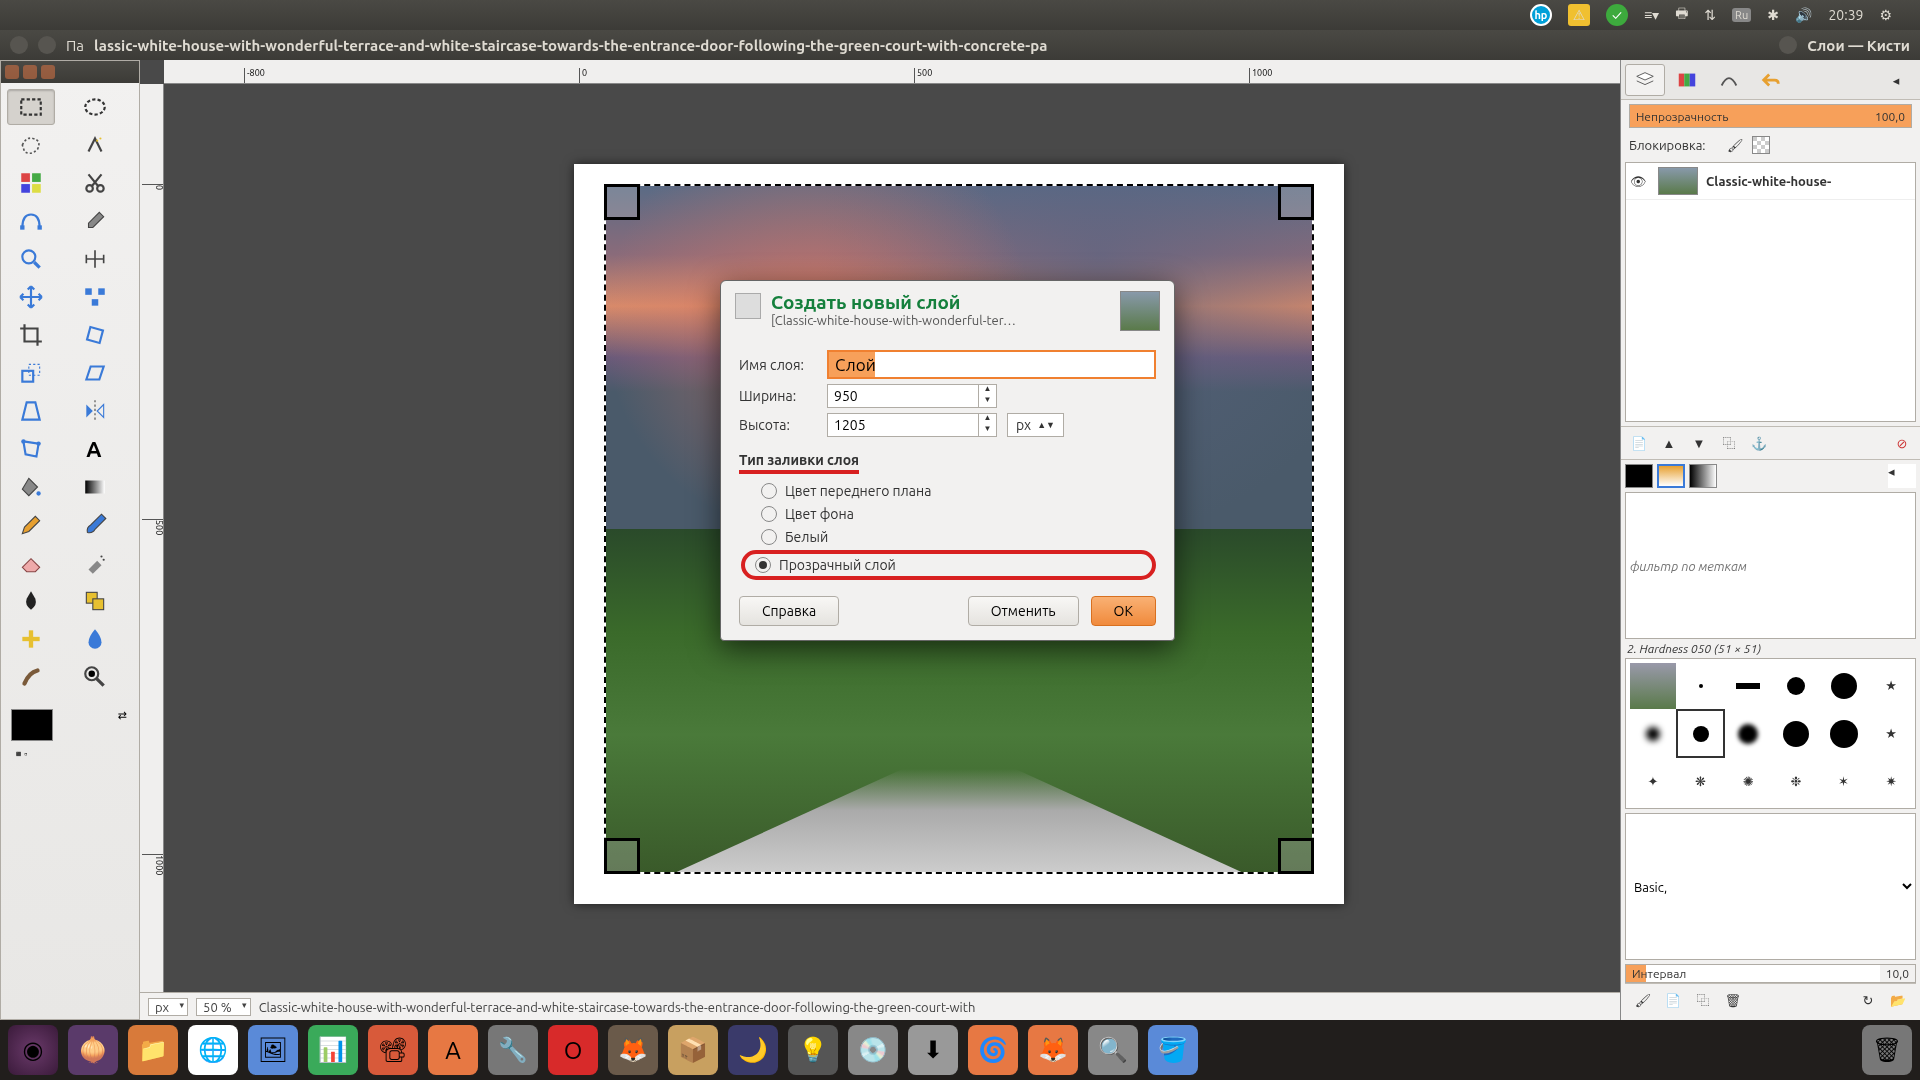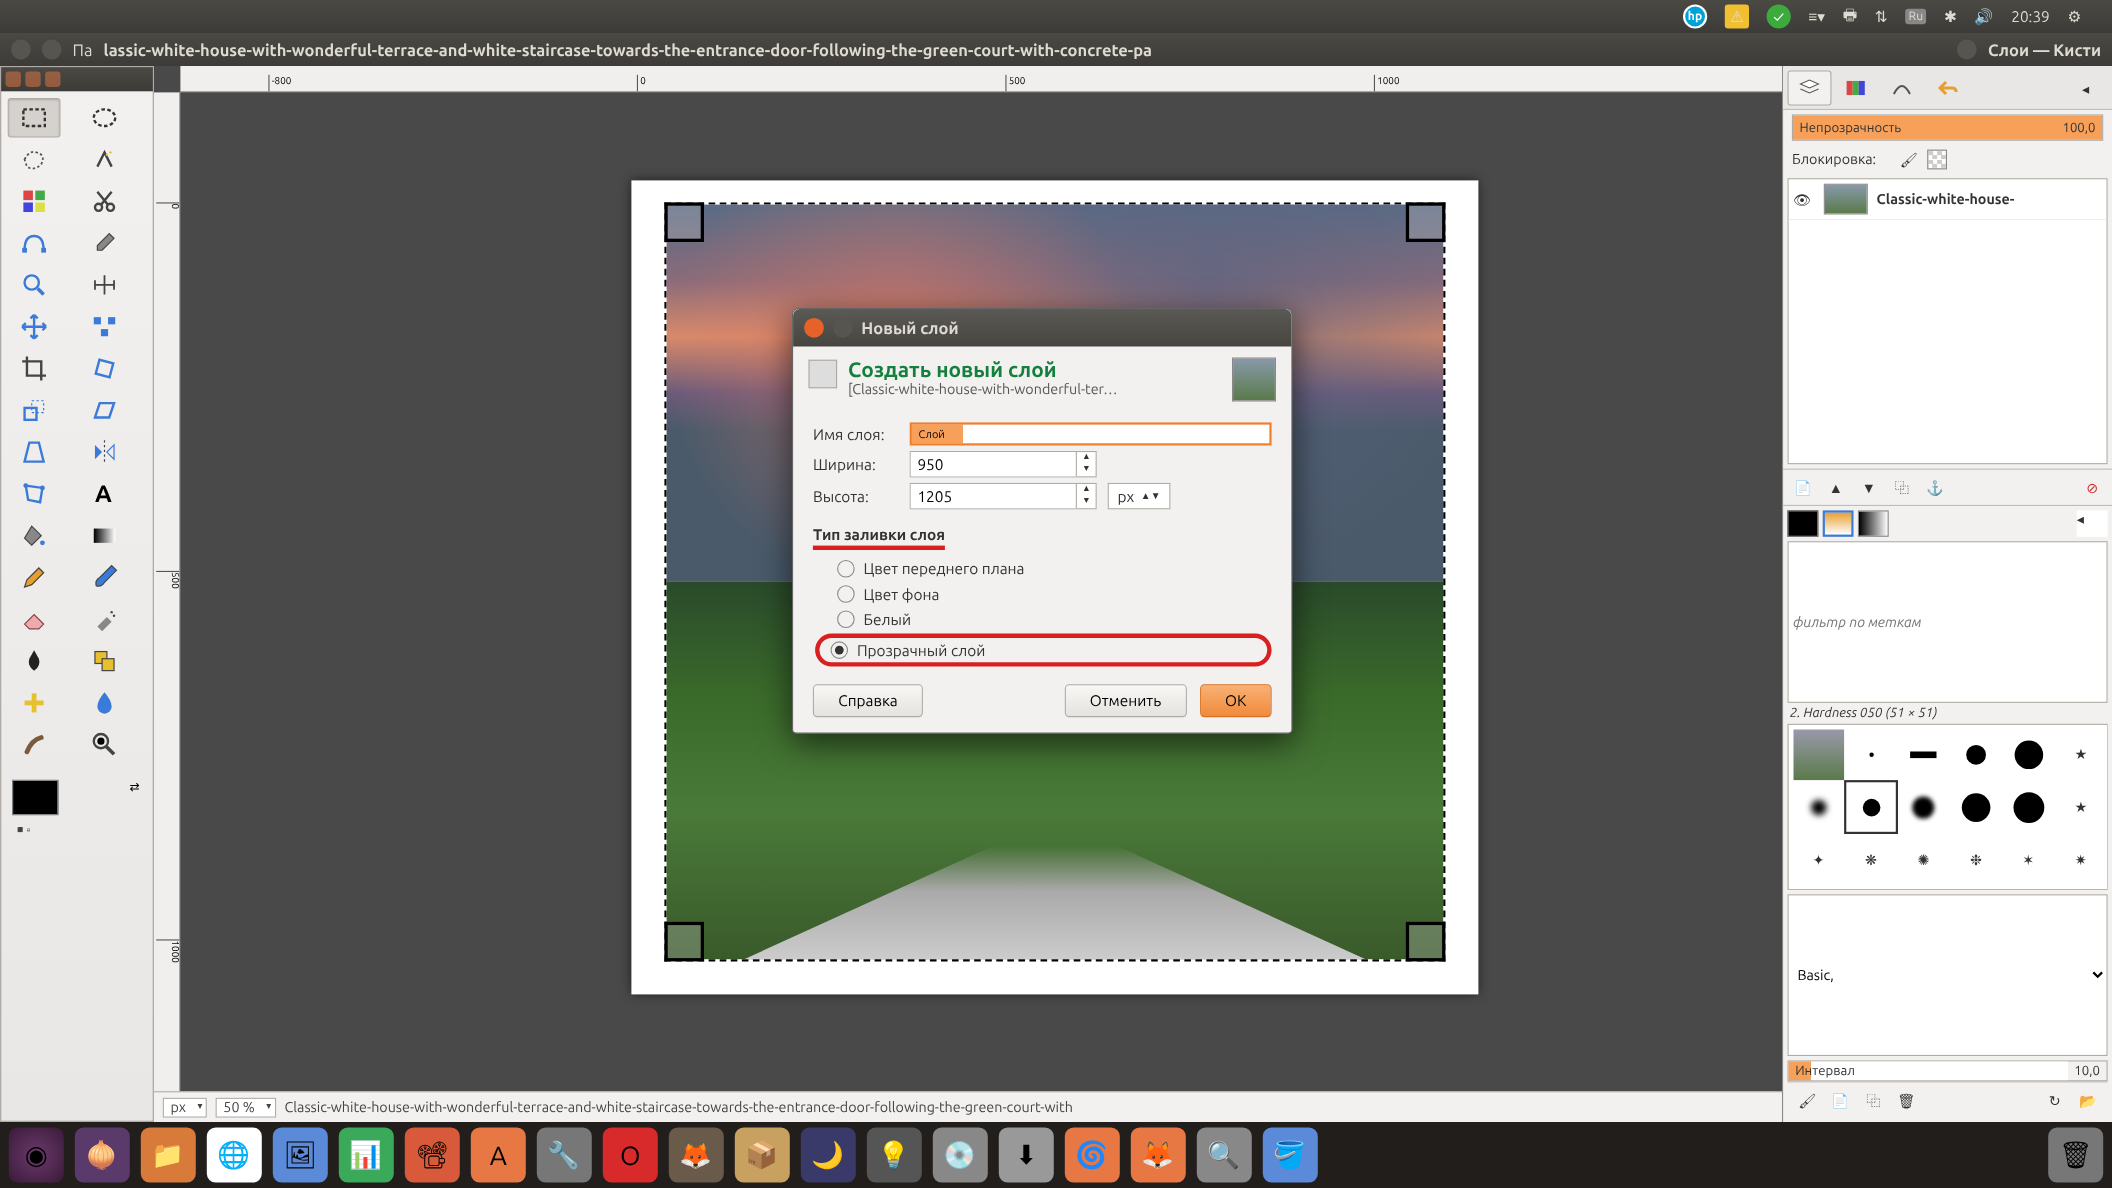--- a/index.html
+++ b/index.html
@@ -81,21 +81,21 @@
 .dlg-title { height: 34px; background: linear-gradient(#5a5955, #46453f); border-radius: 6px 6px 0 0; display: flex; align-items: center; padding: 0 10px; gap: 8px; color: #dfdbd2; font-weight: bold; font-size: 15px; }
 .dlg-title .cb { width: 18px; height: 18px; border-radius: 50%; }
 .dlg-hdr { display: flex; padding: 10px 14px 8px; gap: 10px; align-items: flex-start; border-bottom: none; }
 .dlg-hdr .ico { width: 26px; height: 26px; background: #ddd; border: 1px solid #aaa; margin-top:2px; }
 .dlg-hdr .t1 { font-size: 19px; font-weight: bold; color: #15803d; }
 .dlg-hdr .t2 { font-size: 13px; color: #555; }
 .dlg-hdr .prev { width: 40px; height: 40px; background: linear-gradient(#8899aa, #5a7a4a); border: 1px solid #888; }
 .dlg-body { padding: 6px 18px 14px; }
 .dlg-row { display: flex; align-items: center; margin: 5px 0; gap: 10px; }
 .dlg-row label { min-width: 78px; }
-.dlg-row input[type=text] { flex: 1; border: 2px solid #f08030; padding: 3px 6px; background: #fff; font-size: 10px; }
+.dlg-row input[type=text] { flex: 1; border: 2px solid #f08030; padding: 3px 6px; background: #fff; font-size: 17px; }
 .spin { display: flex; border: 1px solid #b0aca5; background: #fff; }
 .spin input { border: none; width: 150px; padding: 3px 6px; font-size: 14px; outline:none; }
 .spin .arrows { width: 18px; display: flex; flex-direction: column; border-left: 1px solid #b0aca5; }
 .spin .arrows span { flex: 1; font-size: 8px; text-align: center; line-height: 1; cursor: pointer; }
 .unit { border: 1px solid #b0aca5; padding: 3px 8px; background: #fff; display: flex; align-items: center; gap: 6px; }
 .section-hdr { font-weight: bold; margin: 10px 0 4px; border-bottom: 4px solid #d82020; display: inline-block; padding-bottom: 2px; }
 .radio-row { display: flex; align-items: center; gap: 8px; margin: 3px 0 3px 18px; padding: 2px 4px; }
 .radio-row.hl { border: 4px solid #d82020; border-radius: 18px; margin-left: 2px; padding: 3px 14px 3px 10px; }
 .radio { width: 16px; height: 16px; border: 1px solid #888; border-radius: 50%; display: flex; align-items: center; justify-content: center; }
 .radio.on::after { content: ''; width: 8px; height: 8px; background: #333; border-radius: 50%; }
@@ -506,25 +506,20 @@
   </div>
 </div>
 
 <div class="actual-status">
   <span class="combo">px</span>
   <span class="combo">50 %</span>
   <span>Classic-white-house-with-wonderful-terrace-and-white-staircase-towards-the-entrance-door-following-the-green-court-with</span>
 </div>
 
 <div class="dialog" style="left:720px; top:280px; width:455px;">
-  <div class="dlg-title">
-    <span class="cb" style="background:#e56228"></span>
-    <span class="cb" style="background:#575550"></span>
-    <span>Новый слой</span>
-  </div>
   <div class="dlg-hdr">
     <div class="ico"></div>
     <div style="flex:1">
       <div class="t1">Создать новый слой</div>
       <div class="t2">[Classic-white-house-with-wonderful-ter…</div>
     </div>
     <div class="prev"></div>
   </div>
   <div class="dlg-body">
     <div class="dlg-row">

